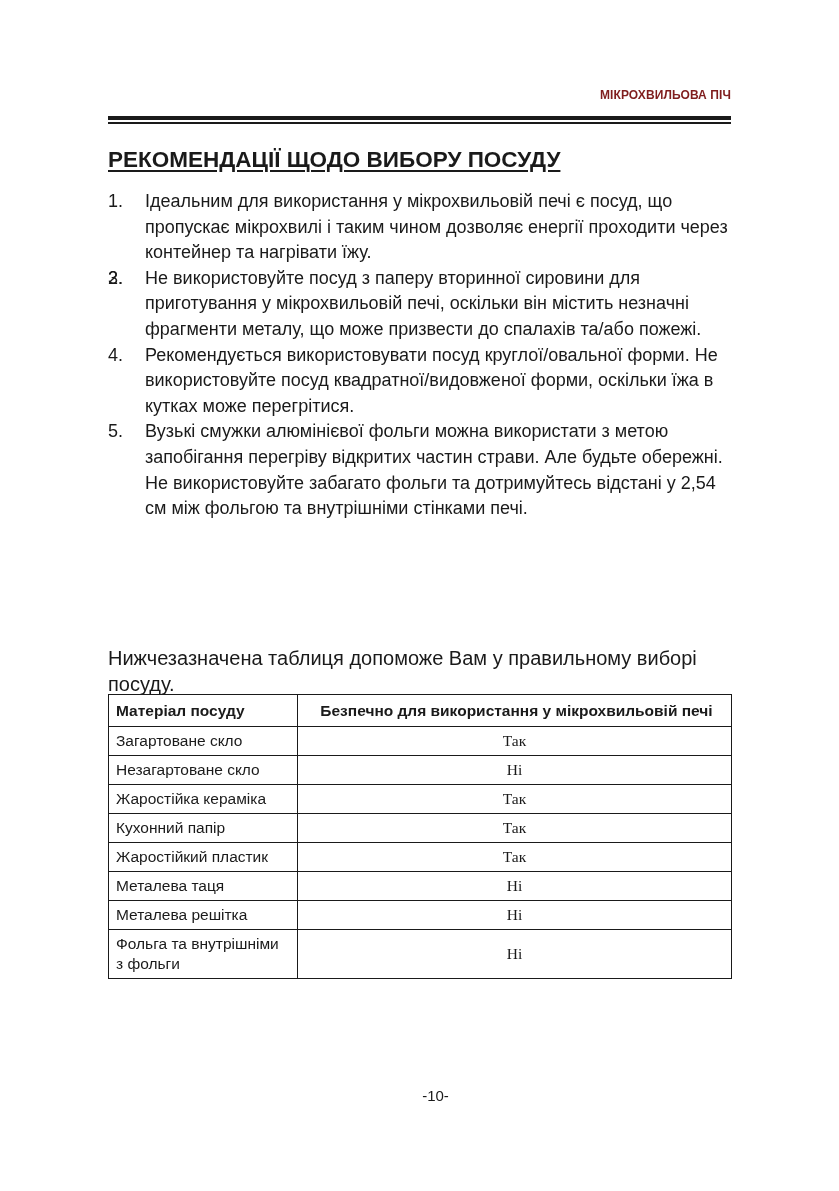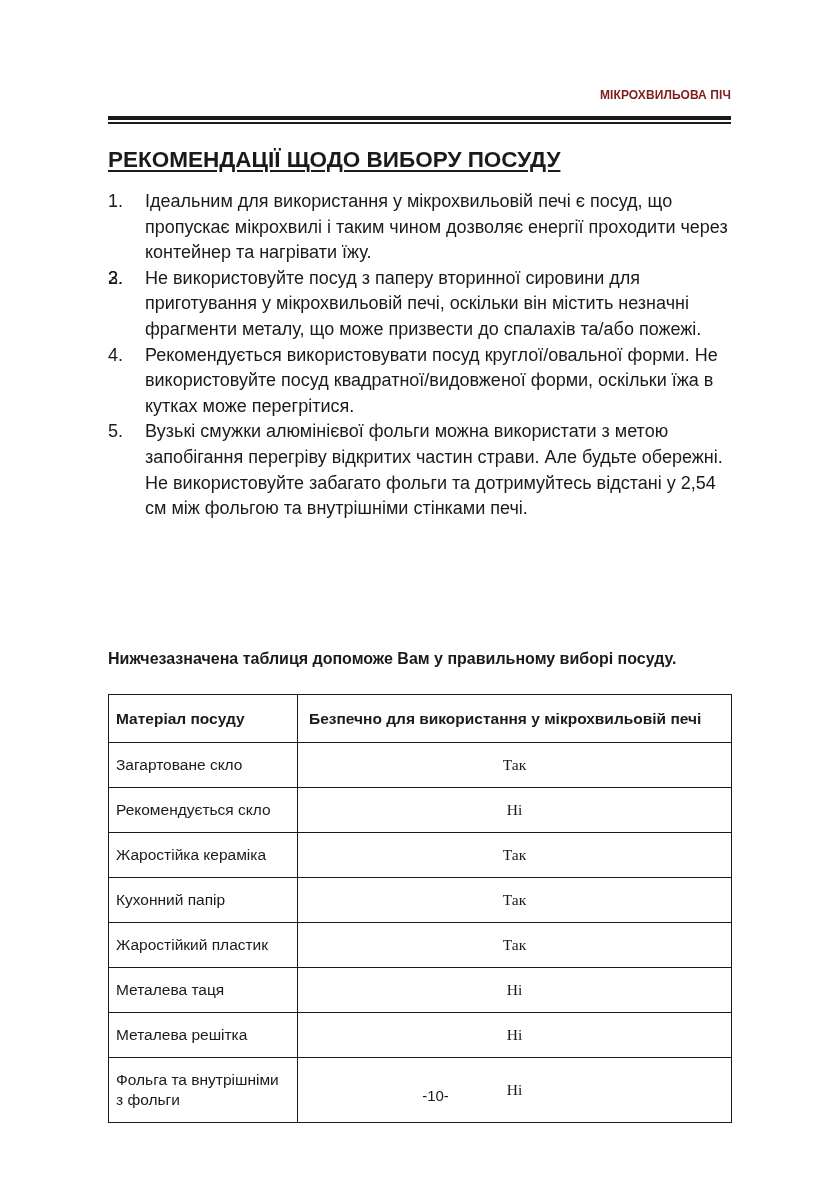--- a/index.html
+++ b/index.html
@@ -74,49 +74,48 @@
     .rec-num {
       position: absolute;
       left: 0;
       top: 0;
     }
     .intro {
       position: absolute;
       left: 108px;
       top: 646px;
       width: 630px;
-      font-size: 16px;
+      font-size: 20px;
       line-height: 25.6px;
       color: #1a1a1a;
-      font-weight: bold;
     }
     table.materials {
       position: absolute;
       left: 108px;
       top: 694px;
       width: 624px;
       border-collapse: collapse;
       font-size: 15.5px;
       color: #1a1a1a;
     }
     table.materials th,
     table.materials td {
       border: 1.3px solid #1a1a1a;
-      padding: 8px 7px;
+      padding: 0 7px;
       height: 28px;
       line-height: 20px;
       vertical-align: middle;
     }
     table.materials th {
       font-weight: bold;
       text-align: left;
       height: 31px;
     }
     table.materials th.col-safe {
-      text-align: left;
+      text-align: center;
       padding-left: 11px;
     }
     table.materials td.col-material {
       width: 174px;
     }
     table.materials td.col-safe {
       text-align: center;
       font-family: Liberation Serif, serif;
     }
     table.materials tr.tall td {
@@ -171,21 +170,21 @@
       <th class="col-material">Матеріал посуду</th>
       <th class="col-safe">Безпечно для використання у мікрохвильовій печі</th>
     </tr>
   </thead>
   <tbody>
     <tr>
       <td class="col-material">Загартоване скло</td>
       <td class="col-safe">Так</td>
     </tr>
     <tr>
-      <td class="col-material">Рекомендується скло</td>
+      <td class="col-material">Незагартоване скло</td>
       <td class="col-safe">Ні</td>
     </tr>
     <tr>
       <td class="col-material">Жаростійка кераміка</td>
       <td class="col-safe">Так</td>
     </tr>
     <tr>
       <td class="col-material">Кухонний папір</td>
       <td class="col-safe">Так</td>
     </tr>

